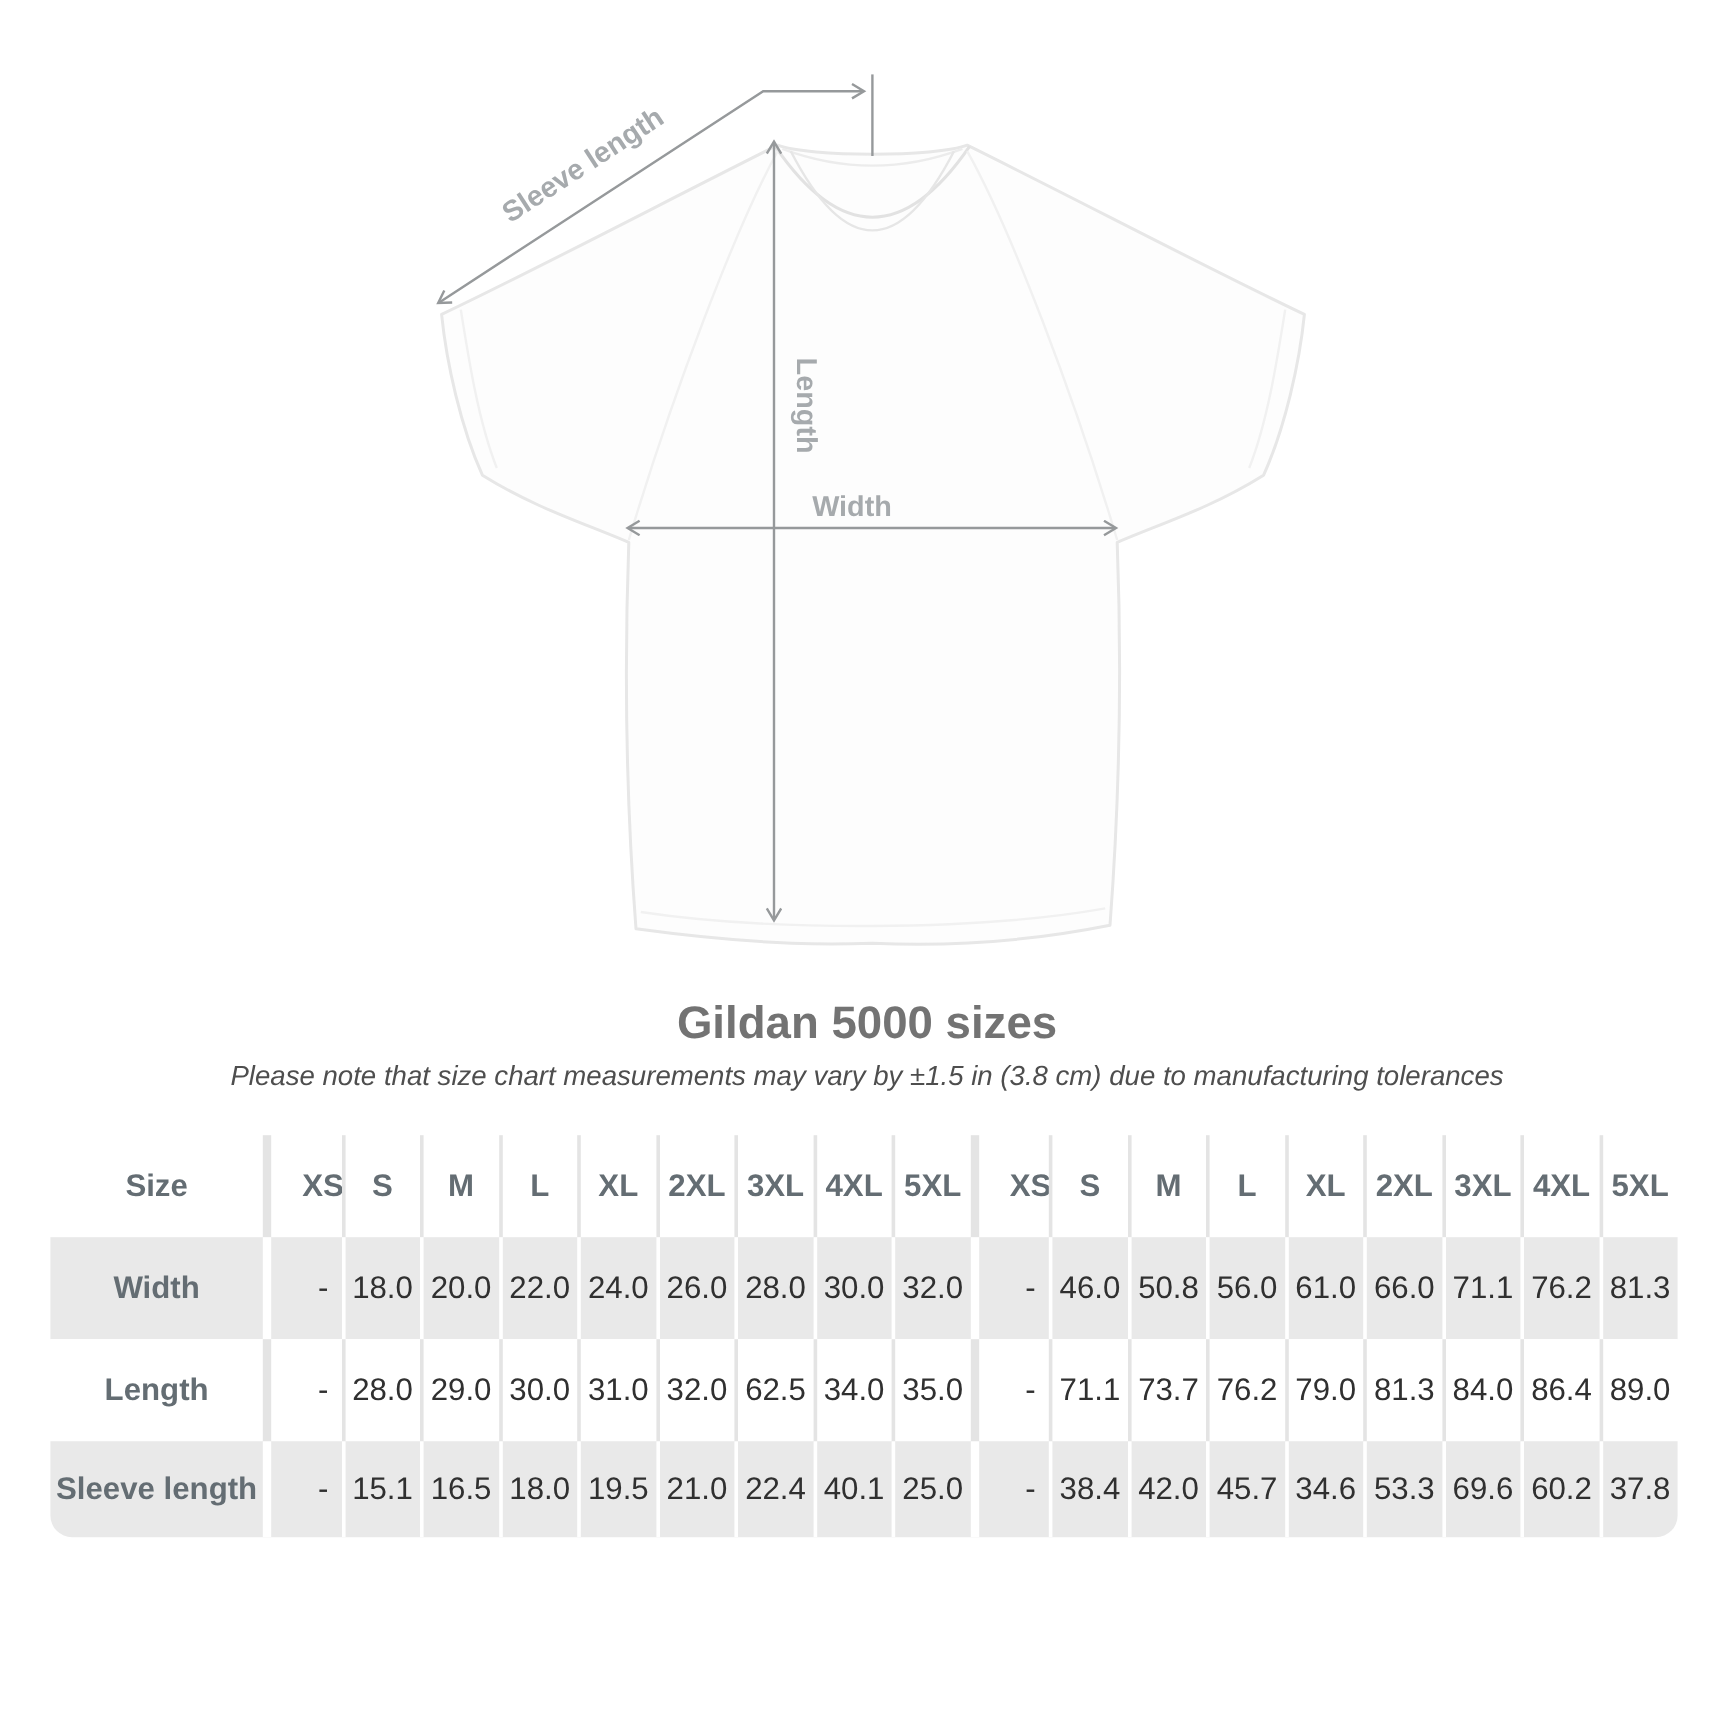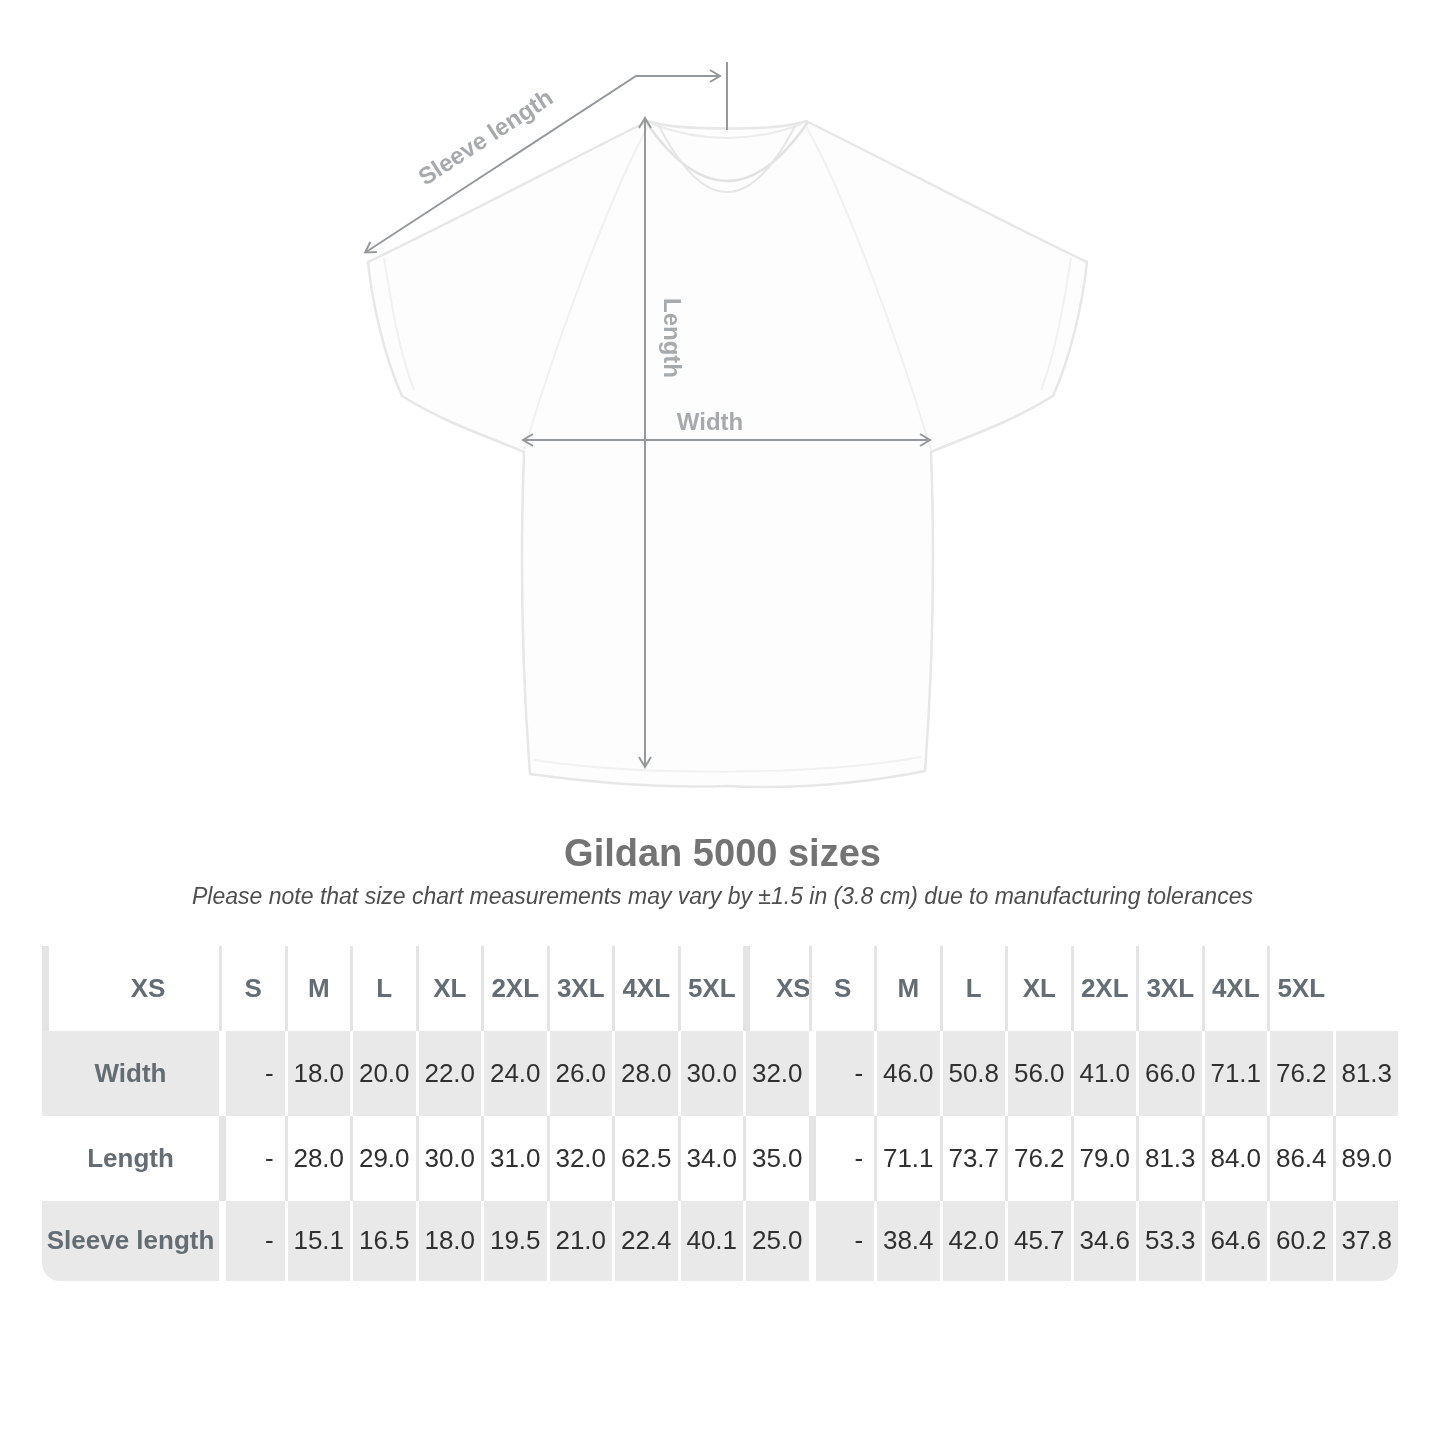--- a/index.html
+++ b/index.html
@@ -94,20 +94,21 @@
   </svg>
 </div>
 
 <h1 class="title">Gildan 5000 sizes</h1>
 <p class="subtitle">Please note that size chart measurements may vary by ±1.5 in (3.8 cm) due to manufacturing tolerances</p>
 
 <div class="table-wrap">
 
 
   <div class="row r-white">
+    <div class="cell lbl">Size</div>
     <div class="cell hd gsep">XS</div>
     <div class="cell hd">S</div>
     <div class="cell hd">M</div>
     <div class="cell hd">L</div>
     <div class="cell hd">XL</div>
     <div class="cell hd">2XL</div>
     <div class="cell hd">3XL</div>
     <div class="cell hd">4XL</div>
     <div class="cell hd">5XL</div>
     <div class="cell hd gsep">XS</div>
@@ -129,21 +130,21 @@
     <div class="cell val">22.0</div>
     <div class="cell val">24.0</div>
     <div class="cell val">26.0</div>
     <div class="cell val">28.0</div>
     <div class="cell val">30.0</div>
     <div class="cell val">32.0</div>
     <div class="cell val gsep">-</div>
     <div class="cell val">46.0</div>
     <div class="cell val">50.8</div>
     <div class="cell val">56.0</div>
-    <div class="cell val">41.0</div>
+    <div class="cell val">61.0</div>
     <div class="cell val">66.0</div>
     <div class="cell val">71.1</div>
     <div class="cell val">76.2</div>
     <div class="cell val">81.3</div>
   </div>
 
   <div class="row r-white">
     <div class="cell lbl">Length</div>
     <div class="cell val gsep">-</div>
     <div class="cell val">28.0</div>
@@ -175,18 +176,18 @@
     <div class="cell val">21.0</div>
     <div class="cell val">22.4</div>
     <div class="cell val">40.1</div>
     <div class="cell val">25.0</div>
     <div class="cell val gsep">-</div>
     <div class="cell val">38.4</div>
     <div class="cell val">42.0</div>
     <div class="cell val">45.7</div>
     <div class="cell val">34.6</div>
     <div class="cell val">53.3</div>
-    <div class="cell val">64.6</div>
+    <div class="cell val">69.6</div>
     <div class="cell val">60.2</div>
     <div class="cell val">37.8</div>
   </div>
 
 </div>
 
 </body></html>

